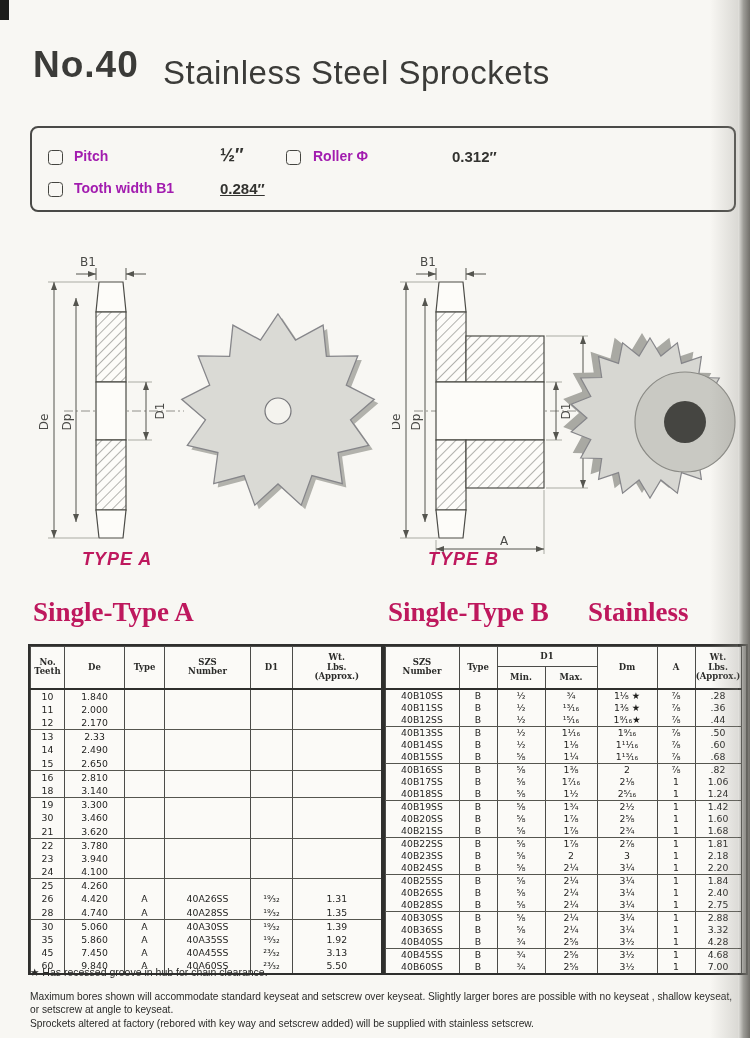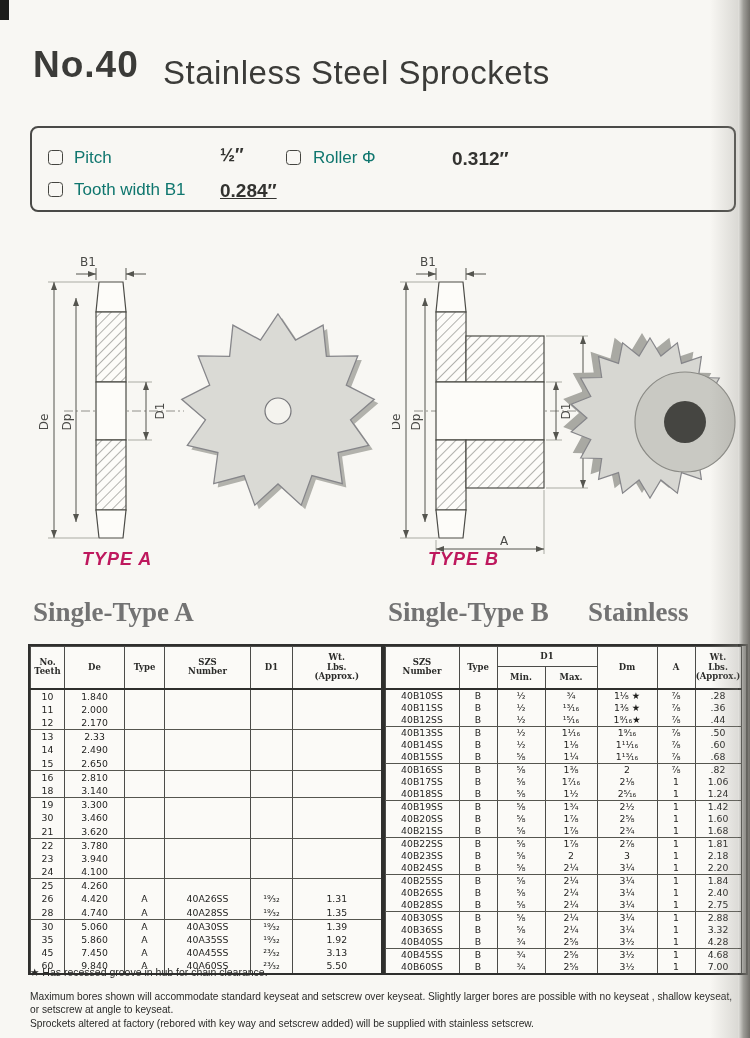--- a/index.html
+++ b/index.html
@@ -14,30 +14,30 @@
   .scan-edge{right:0;top:0;width:12px;height:100%;
              background:linear-gradient(to right,rgba(120,119,113,.15),rgba(110,109,103,.65) 45%,#716f6a);}
 
   
   .cat-no{left:33px;top:44px;font-size:37px;font-weight:800;color:#3b3b38;letter-spacing:1px;}
   .page-title{left:163px;top:54px;font-size:33px;font-weight:400;color:#3b3b38;letter-spacing:.5px;}
 
   
   .spec-box{left:30px;top:126px;width:702px;height:82px;border:2px solid #4a4a47;border-radius:8px;background:transparent;}
   .chk{width:13px;height:13px;border:1.7px solid #44443f;border-radius:3.5px;display:inline-block;}
-  .spec-label{font-size:17px;font-weight:400;color:#0f766e;}
-  .spec-value{font-size:19px;font-weight:700;color:#333330;}
+  .spec-label{font-size:14px;font-weight:700;color:#a21caf;}
+  .spec-value{font-size:15px;font-weight:700;color:#333330;}
   .frac-big{font-size:18px;}
 
   
   svg text{font-family:"DejaVu Sans",sans-serif;fill:#4a4a47;}
   .caption{font-size:18px;font-weight:700;font-style:italic;color:#be185d;letter-spacing:1px;}
 
   
-  .tbl-title{font-family:"Liberation Serif",serif;font-weight:700;font-size:27px;color:#737373;}
+  .tbl-title{font-family:"Liberation Serif",serif;font-weight:700;font-size:27px;color:#be185d;}
 
   
   .tables-wrap{left:28px;top:644px;width:716px;display:flex;border:2px solid #2f2f2d;background:#fbfaf7;}
   table{border-collapse:collapse;table-layout:fixed;font-family:"DejaVu Sans",sans-serif;}
   #table-a{width:352px;border-right:4px solid #2f2f2d;}
   #table-b{width:356px;}
   th{font-family:"DejaVu Serif",serif;font-weight:700;font-size:8.5px;line-height:9.5px;color:#2b2b29;
      border:1px solid #4c4c49;border-bottom:2px solid #2f2f2d;white-space:pre-line;padding:1px 0;}
   th.grp{border-bottom:1px solid #4c4c49;}
   td{font-size:9.3px;color:#1f1f1d;text-align:center;height:12px;line-height:11px;

